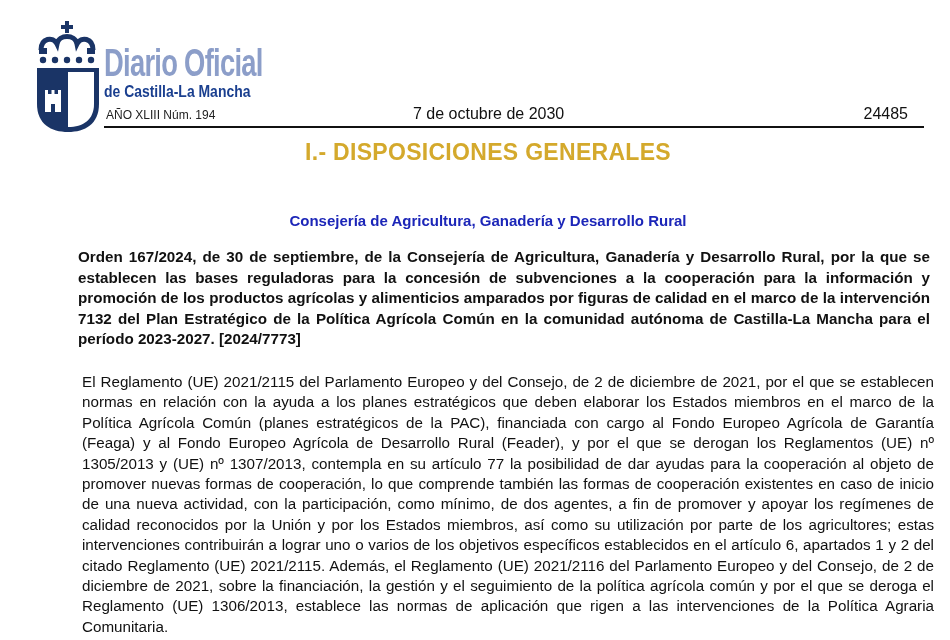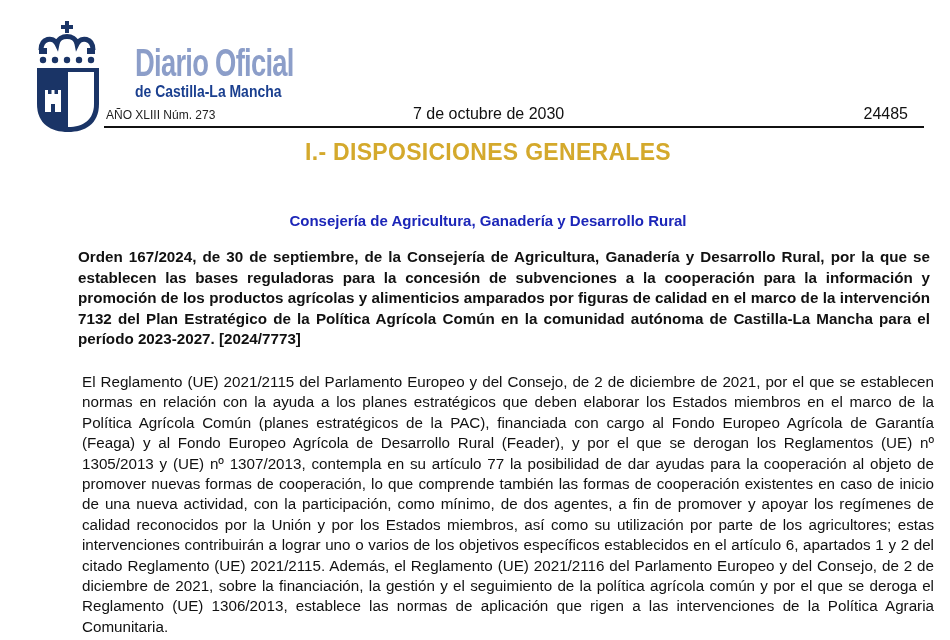--- a/index.html
+++ b/index.html
@@ -1,18 +1,18 @@
 <!DOCTYPE html>
 <html><head>
 <meta charset="utf-8">
 <style>
   html, body { margin:0; padding:0; background:#ffffff; }
   body { width:950px; height:640px; overflow:hidden; position:relative; font-family:"Liberation Sans", sans-serif; color:#111; }
   .logo { position:absolute; left:35px; top:20px; width:66px; height:114px; }
-  .masthead { position:absolute; left:104px; top:44px;margin-left:31px; }
+  .masthead { position:absolute; left:104px; top:44px; }
   .mh-title { font-family:"Liberation Sans", sans-serif; font-weight:bold; font-size:38px; line-height:38px; color:#8c9ec9; letter-spacing:-1px; transform:scaleX(0.72); transform-origin:left top; white-space:nowrap; }
   .mh-sub { font-weight:bold; font-size:17px; line-height:18px; color:#1a3f8f; transform:scaleX(0.82); transform-origin:left top; white-space:nowrap; margin-top:1px; }
   .mh-num { position:absolute; left:106px; top:108px; font-size:12px; color:#222; white-space:nowrap; }
   .date { position:absolute; left:413px; top:105px; font-size:16px; color:#111; }
   .pageno { position:absolute; right:42px; top:105px; font-size:16px; color:#111; }
   .rule { position:absolute; left:104px; right:26px; top:126px; height:2px; background:#111; }
   .section { position:absolute; left:0; width:976px; top:139px; text-align:center; font-weight:bold; font-size:23px; color:#d4a92c; letter-spacing:0.3px; }
   .consejeria { position:absolute; left:0; width:976px; top:212px; text-align:center; font-weight:bold; font-size:15px; color:#1c26b8; }
   .orden { position:absolute; left:62px; width:852px; top:247px; font-weight:bold; font-size:15.2px; line-height:20.5px; text-align:justify; color:#111;margin-left:16px; }
   .body-text { position:absolute; left:62px; width:852px; top:372px; font-size:15.2px; line-height:20.4px; text-align:justify; color:#111;margin-left:20px; }
@@ -44,21 +44,21 @@
     <rect x="16.5" y="70" width="3" height="5" fill="#ffffff"></rect>
     <rect x="23" y="70" width="3" height="5" fill="#ffffff"></rect>
     <rect x="16" y="84" width="4" height="8" fill="#1a3466"></rect>
   </svg>
 </div>
 
 <div class="masthead">
   <div class="mh-title">Diario Oficial</div>
   <div class="mh-sub">de Castilla-La Mancha</div>
 </div>
-<div class="mh-num">AÑO XLIII  Núm. 273</div>
+<div class="mh-num">AÑO XLIII  Núm. 194</div>
 <div class="date">7 de octubre de 2030</div>
 <div class="pageno">24485</div>
 <div class="rule"></div>
 
 <div class="section">I.- DISPOSICIONES GENERALES</div>
 <div class="consejeria">Consejería de Agricultura, Ganadería y Desarrollo Rural</div>
 <div class="orden">Orden 167/2024, de 30 de septiembre, de la Consejería de Agricultura, Ganadería y Desarrollo Rural, por la que se establecen las bases reguladoras para la concesión de subvenciones a la cooperación para la información y promoción de los productos agrícolas y alimenticios amparados por figuras de calidad en el marco de la intervención 7132 del Plan Estratégico de la Política Agrícola Común en la comunidad autónoma de Castilla-La Mancha para el período 2023-2027. [2024/7773]</div>
 <div class="body-text">El Reglamento (UE) 2021/2115 del Parlamento Europeo y del Consejo, de 2 de diciembre de 2021, por el que se establecen normas en relación con la ayuda a los planes estratégicos que deben elaborar los Estados miembros en el marco de la Política Agrícola Común (planes estratégicos de la PAC), financiada con cargo al Fondo Europeo Agrícola de Garantía (Feaga) y al Fondo Europeo Agrícola de Desarrollo Rural (Feader), y por el que se derogan los Reglamentos (UE) nº 1305/2013 y (UE) nº 1307/2013, contempla en su artículo 77 la posibilidad de dar ayudas para la cooperación al objeto de promover nuevas formas de cooperación, lo que comprende también las formas de cooperación existentes en caso de inicio de una nueva actividad, con la participación, como mínimo, de dos agentes, a fin de promover y apoyar los regímenes de calidad reconocidos por la Unión y por los Estados miembros, así como su utilización por parte de los agricultores; estas intervenciones contribuirán a lograr uno o varios de los objetivos específicos establecidos en el artículo 6, apartados 1 y 2 del citado Reglamento (UE) 2021/2115. Además, el Reglamento (UE) 2021/2116 del Parlamento Europeo y del Consejo, de 2 de diciembre de 2021, sobre la financiación, la gestión y el seguimiento de la política agrícola común y por el que se deroga el Reglamento (UE) 1306/2013, establece las normas de aplicación que rigen a las intervenciones de la Política Agraria Comunitaria.</div>
 
 </body></html>

